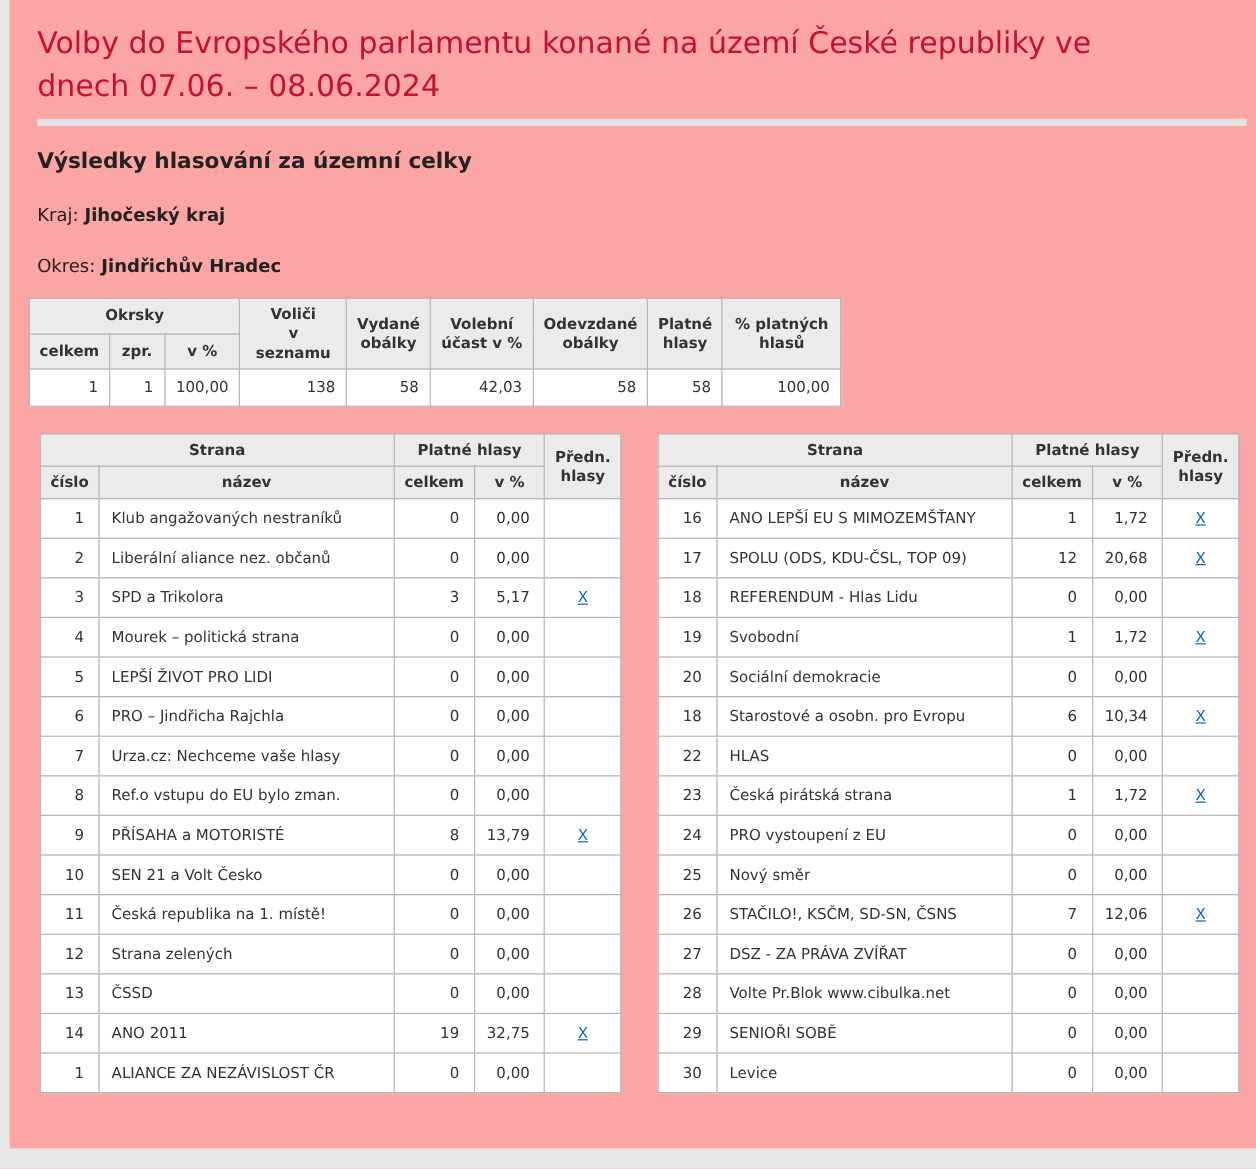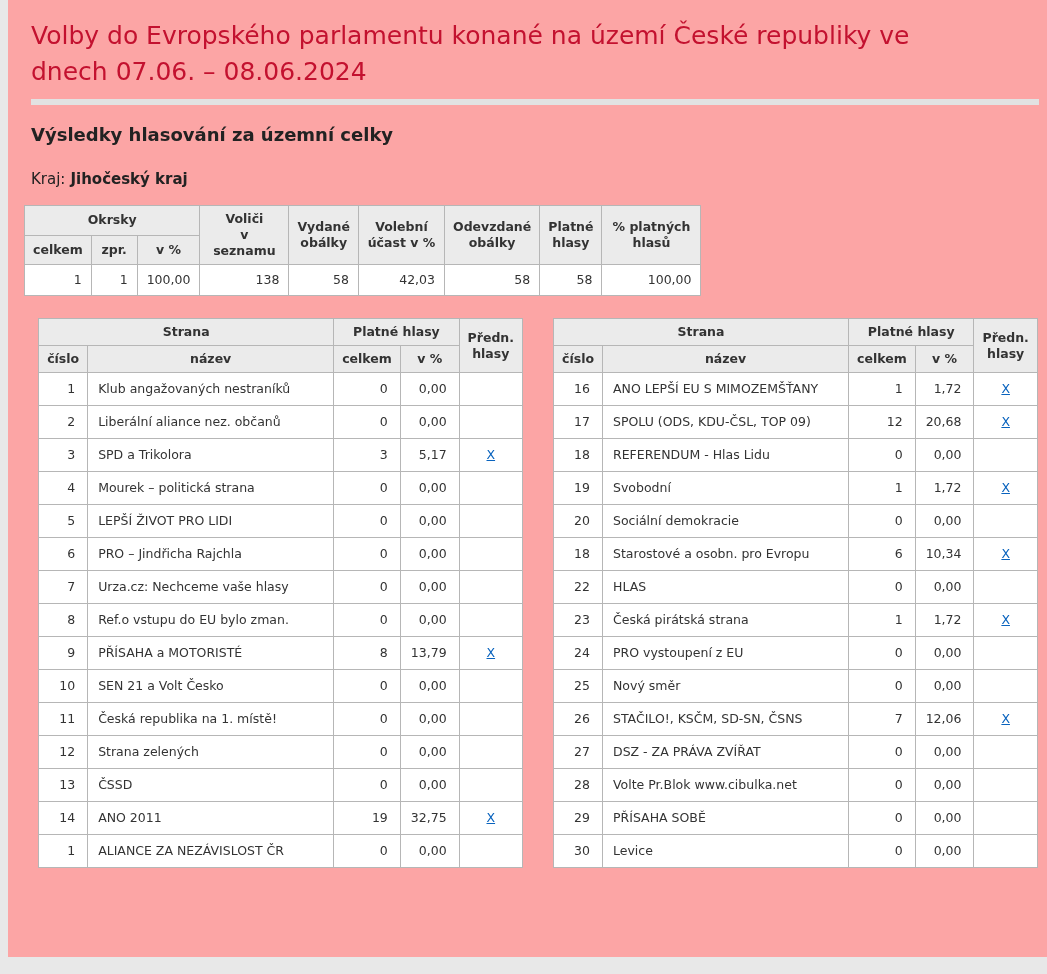--- a/index.html
+++ b/index.html
@@ -65,21 +65,20 @@
     text-align: right;
     background: #fff;
     line-height: 16px;
   }
 
   .tables-row {
     display: flex;
     gap: 30px;
     margin: 22px 4px 0 25px;
     align-items: flex-start;
-    justify-content: center;
   }
   .party-table td {
     padding: 8px 10px;
     line-height: 16px;
     background: #fff;
   }
   .party-table td.num { text-align: right; padding-right: 12px; }
   .party-table td.name { text-align: left; }
   .party-table td.pref { text-align: center; }
   a.pref-link {
@@ -111,20 +110,21 @@
 <div class="content">
 
   <h1 class="page-title">Volby do Evropského parlamentu konané na území České republiky ve dnech 07.06. – 08.06.2024</h1>
 
   <div class="divider"></div>
 
   <h2 class="section-title">Výsledky hlasování za územní celky</h2>
 
   <p class="region-line"><span>Kraj:</span><span class="region-value">Jihočeský kraj</span></p>
 
+  <p class="region-line"><span>Okres:</span><span class="region-value">Jindřichův Hradec</span></p>
 
 
   <table class="summary-table">
     <colgroup>
       <col class="c1">
         <col class="c2">
         <col class="c3">
         <col class="c4">
         <col class="c5">
       <col class="c6">
@@ -411,21 +411,21 @@
           </tr>
           <tr>
             <td class="num">28</td>
             <td class="name">Volte Pr.Blok www.cibulka.net</td>
             <td class="num">0</td>
             <td class="num">0,00</td>
             <td class="pref"></td>
           </tr>
           <tr>
             <td class="num">29</td>
-            <td class="name">PŘÍSAHA SOBĚ</td>
+            <td class="name">SENIOŘI SOBĚ</td>
             <td class="num">0</td>
             <td class="num">0,00</td>
             <td class="pref"></td>
           </tr>
           <tr>
             <td class="num">30</td>
             <td class="name">Levice</td>
             <td class="num">0</td>
             <td class="num">0,00</td>
             <td class="pref"></td>

